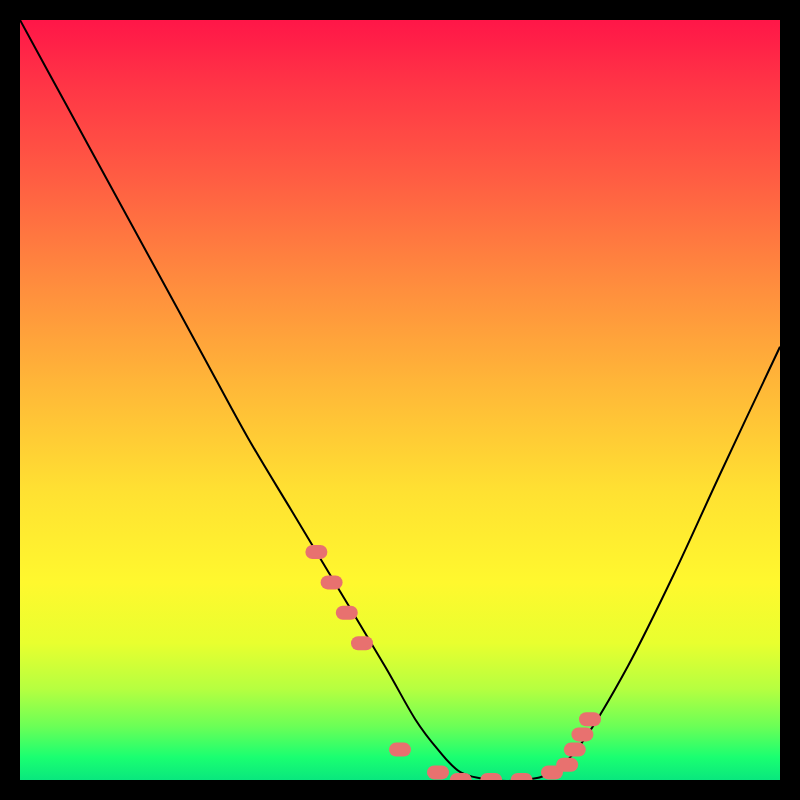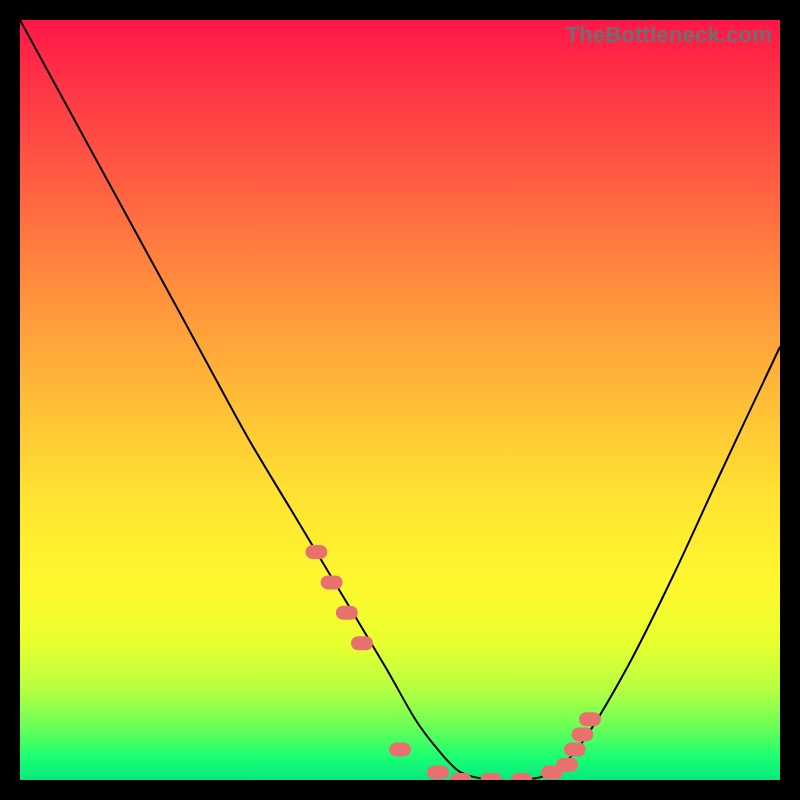--- a/index.html
+++ b/index.html
@@ -83,14 +83,13 @@
         <rect x="460.2" y="753.0" width="22" height="14" rx="7" ry="7" fill="#e8716f"></rect>
         <rect x="490.6" y="753.0" width="22" height="14" rx="7" ry="7" fill="#e8716f"></rect>
         <rect x="521.0" y="745.4" width="22" height="14" rx="7" ry="7" fill="#e8716f"></rect>
         <rect x="536.2" y="737.8" width="22" height="14" rx="7" ry="7" fill="#e8716f"></rect>
         <rect x="543.8" y="722.6" width="22" height="14" rx="7" ry="7" fill="#e8716f"></rect>
         <rect x="551.4" y="707.4" width="22" height="14" rx="7" ry="7" fill="#e8716f"></rect>
         <rect x="559.0" y="692.2" width="22" height="14" rx="7" ry="7" fill="#e8716f"></rect>
       </g>
   </svg>
 
-  <div class="watermark">TheBottleneck.com</div>
 </div>
 
 </body></html>

